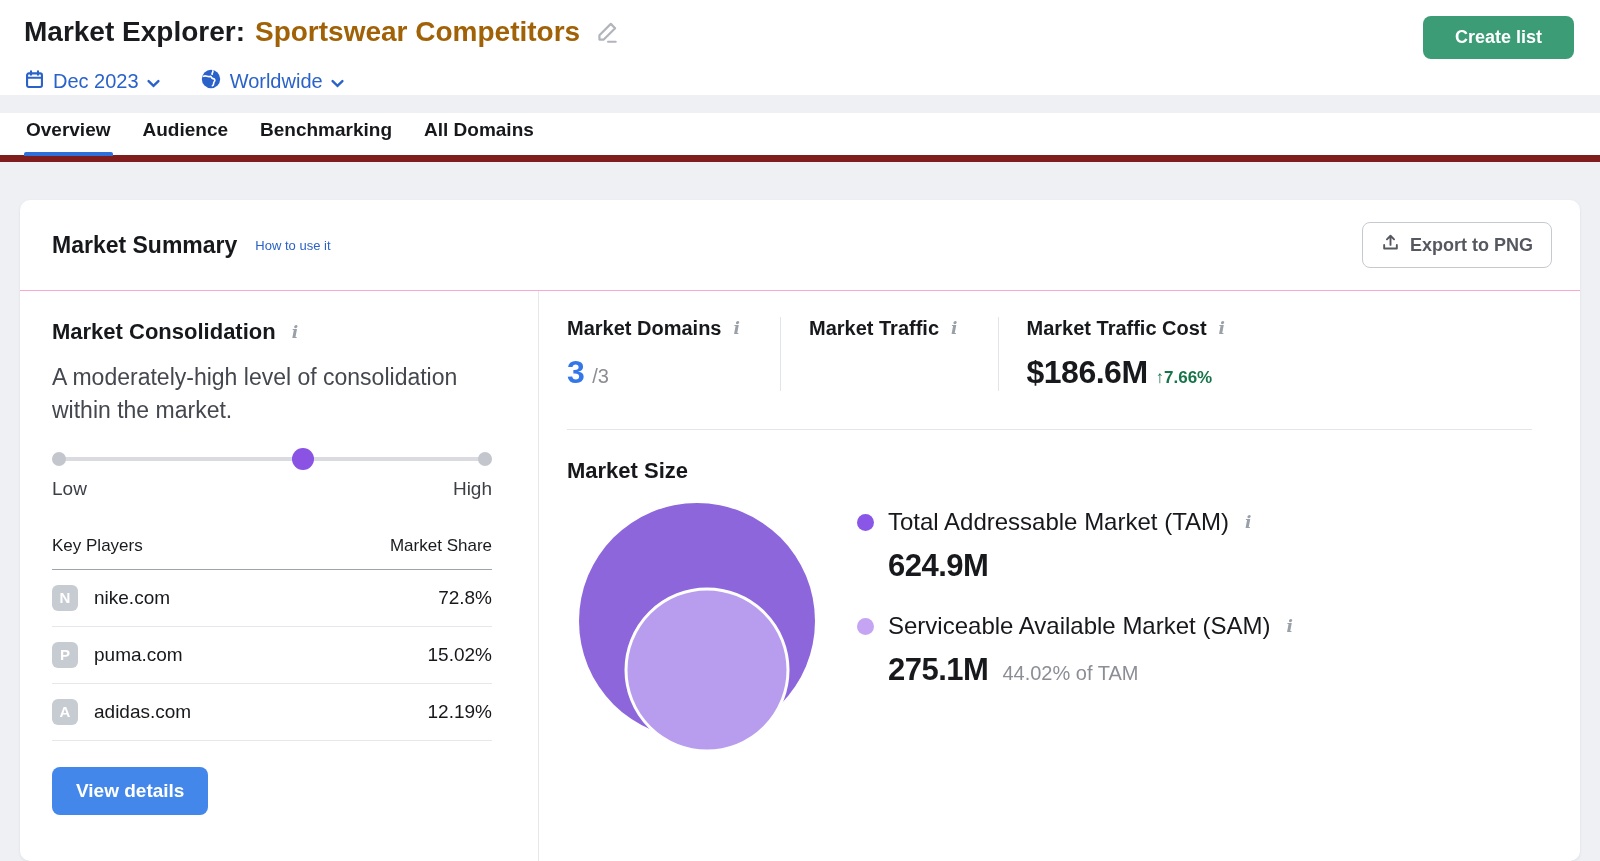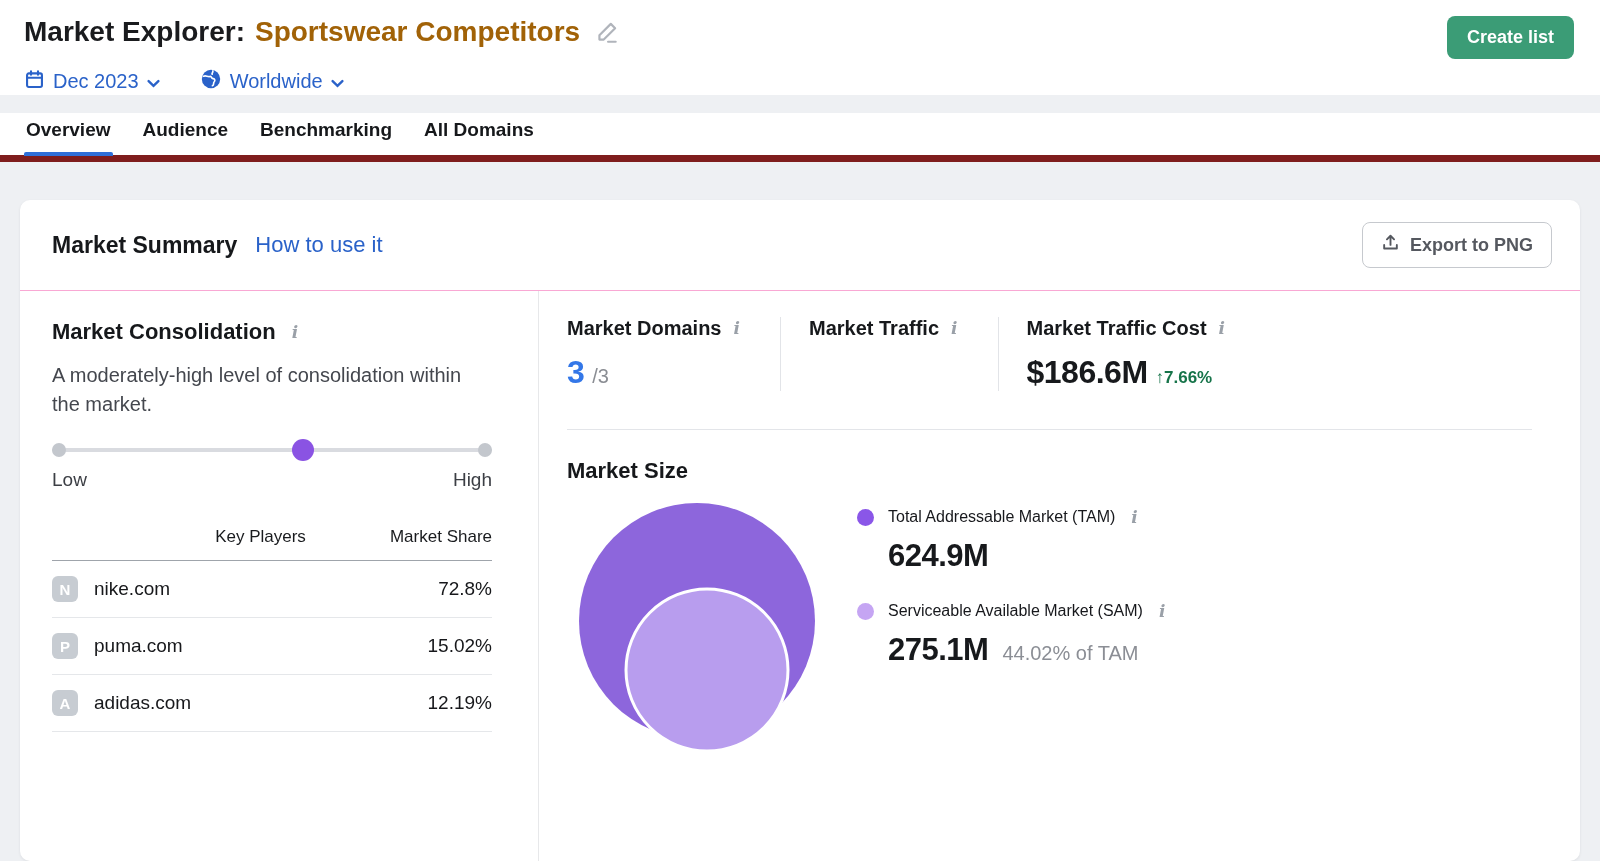--- a/index.html
+++ b/index.html
@@ -12,59 +12,59 @@
   
   .topbar { background:#fff; padding:16px 24px 0 24px; display:flex; justify-content:space-between; align-items:flex-start; }
   .title-row { display:flex; align-items:center; gap:10px; }
   .title-prefix { font-size:28px; font-weight:700; color:#1a1b1e; }
   .title-name { font-size:28px; font-weight:700; color:#a16207; }
   .edit-icon { margin-left:4px; cursor:pointer; display:inline-flex; }
   .filters-row { display:flex; align-items:center; gap:40px; margin-top:20px; }
   .filter { display:flex; align-items:center; gap:8px; color:#2a62c9; font-size:20px; cursor:pointer; }
   .create-btn {
     background:#3b9c76; color:#fff; font-size:18px; font-weight:700;
-    border:none; border-radius:8px; padding:11px 20px; cursor:pointer;
+    border:none; border-radius:8px; padding:11px 32px; cursor:pointer;
     font-family:inherit; margin-right:2px;
   }
   
   .tabs { background:#fff; display:flex; gap:28px; padding:0 24px; border-bottom:7px solid #7f1d1d; margin-top:18px; }
   .tab { font-size:19px; font-weight:600; color:#16181b; padding:6px 2px 14px 2px; cursor:pointer; position:relative; }
   .tab.active { color:#16181b; }
   .tab.active::after { content:""; position:absolute; left:0; right:0; bottom:-1px; height:4px; background:#2e6fd9; border-radius:2px 2px 0 0; }
   
   .content { padding:38px 20px 0 20px; }
   .card { background:#fff; border-radius:10px; box-shadow:0 1px 3px rgba(20,24,32,.08); overflow:hidden; }
   .card-header { display:flex; align-items:center; justify-content:space-between; padding:22px 28px 22px 32px; border-bottom:1px solid #f9a8d4; }
   .card-header-left { display:flex; align-items:center; gap:18px; }
   .card-title { font-size:23px; font-weight:700; color:#16181b; }
-  .help-link { font-size:22px; color:#2a62c9; cursor:pointer; }
+  .help-link { font-size:13px; color:#2a62c9; cursor:pointer; }
   .export-btn {
     display:flex; align-items:center; gap:10px; background:#fff;
     border:1px solid #c6c9ce; border-radius:8px; padding:10px 18px;
     font-size:18px; font-weight:600; color:#55585f; cursor:pointer; font-family:inherit;
   }
   .card-body { display:flex; min-height:570px; }
   
   .left-col { width:519px; flex:0 0 519px; border-right:1px solid #e7e8ea; padding:28px 46px 34px 32px; }
   .section-title-row { display:flex; align-items:center; gap:14px; }
   .section-title { font-size:22px; font-weight:700; color:#16181b; }
   .info-icon {
     font-family:"DejaVu Serif","Liberation Serif",serif; font-style:italic; font-weight:700;
     color:#9aa0a8; font-size:17px; line-height:1; cursor:pointer; padding:0 2px;
   }
-  .consolidation-desc { margin-top:16px; font-size:20px; line-height:1.45; color:#44474e; max-width:432px; }
+  .consolidation-desc { margin-top:16px; font-size:23px; line-height:1.45; color:#44474e; max-width:432px; }
   .slider { position:relative; height:22px; margin-top:20px; }
   .slider-track { position:absolute; top:9px; left:0; right:0; height:4px; background:#d9dbe0; border-radius:2px; }
   .slider-end { position:absolute; top:4px; width:14px; height:14px; border-radius:50%; background:#c3c7cd; }
   .slider-end.left { left:0; }
   .slider-end.right { right:0; }
   .slider-thumb { position:absolute; top:0; width:22px; height:22px; border-radius:50%; background:#8a53e3; transform:translateX(-50%); cursor:grab; }
   .slider-labels { display:flex; justify-content:space-between; margin-top:8px; font-size:19px; color:#3c3f45; }
   .players-table { width:100%; margin-top:36px; border-collapse:collapse; }
-  .players-table th { font-size:17px; font-weight:500; color:#191b1e; padding:0 0 13px 0; border-bottom:1px solid #9fa4ab; text-align:right; }
+  .players-table th { font-size:17px; font-weight:500; color:#191b1e; padding:0 0 13px 0; border-bottom:1px solid #9fa4ab; text-align:left; }
   .players-table th.share { text-align:right; }
   .players-table td { padding:15px 0; border-bottom:1px solid #e5e7ea; font-size:19px; color:#17181b; }
   .domain-cell { display:flex; align-items:center; gap:16px; }
   .fav-badge { width:26px; height:26px; border-radius:6px; background:#c7ccd2; color:#fff; font-size:15px; font-weight:700; display:flex; align-items:center; justify-content:center; }
   .share-cell { text-align:right; color:#2d6ae0; }
   .view-details-btn {
     margin-top:26px; background:#4487ea; color:#fff; border:none; border-radius:8px;
     font-size:19px; font-weight:700; padding:13px 24px; cursor:pointer; font-family:inherit;
   }
   
@@ -84,21 +84,21 @@
   .stat-change.up { color:#17744a; }
   .right-divider { height:1px; background:#e3e5e9; margin-top:38px; }
   .market-size-title { margin-top:28px; font-size:22px; font-weight:700; color:#16181b; }
   .market-size-body { display:flex; align-items:flex-start; margin-top:12px; }
   .venn { flex:0 0 260px; }
   .legend { margin-left:30px; margin-top:12px; }
   .legend-item-label { display:flex; align-items:center; gap:14px; }
   .legend-dot { width:17px; height:17px; border-radius:50%; }
   .legend-dot.tam { background:#8a56e8; }
   .legend-dot.sam { background:#c5a5f3; }
-  .legend-label { font-size:16px; color:#17181c; }
+  .legend-label { font-size:24px; color:#17181c; }
   .legend-value-row { margin:12px 0 0 31px; display:flex; align-items:baseline; gap:14px; }
   .legend-value { font-size:31px; font-weight:800; color:#17191c; letter-spacing:-0.5px; }
   .legend-note { font-size:20px; color:#8b8e95; }
   .legend-item + .legend-item { margin-top:28px; }
 </style>
 </head>
 <body>
 
 <div class="topbar">
   <div>
@@ -224,20 +224,21 @@
                   <span class="domain-cell">
                 <span class="fav-badge">A</span>
                 <span>adidas.com</span>
               </span>
                 </td>
               <td class="share-cell">12.19%</td>
             </tr>
           </tbody>
         </table>
 
+        <button class="view-details-btn">View details</button>
       </div>
 
       <div class="right-col">
 
         <div class="stats-row">
           <div class="stat">
             <div class="stat-label-row">
               <span class="stat-label">Market Domains</span>
               <span class="info-icon">i</span>
             </div>

